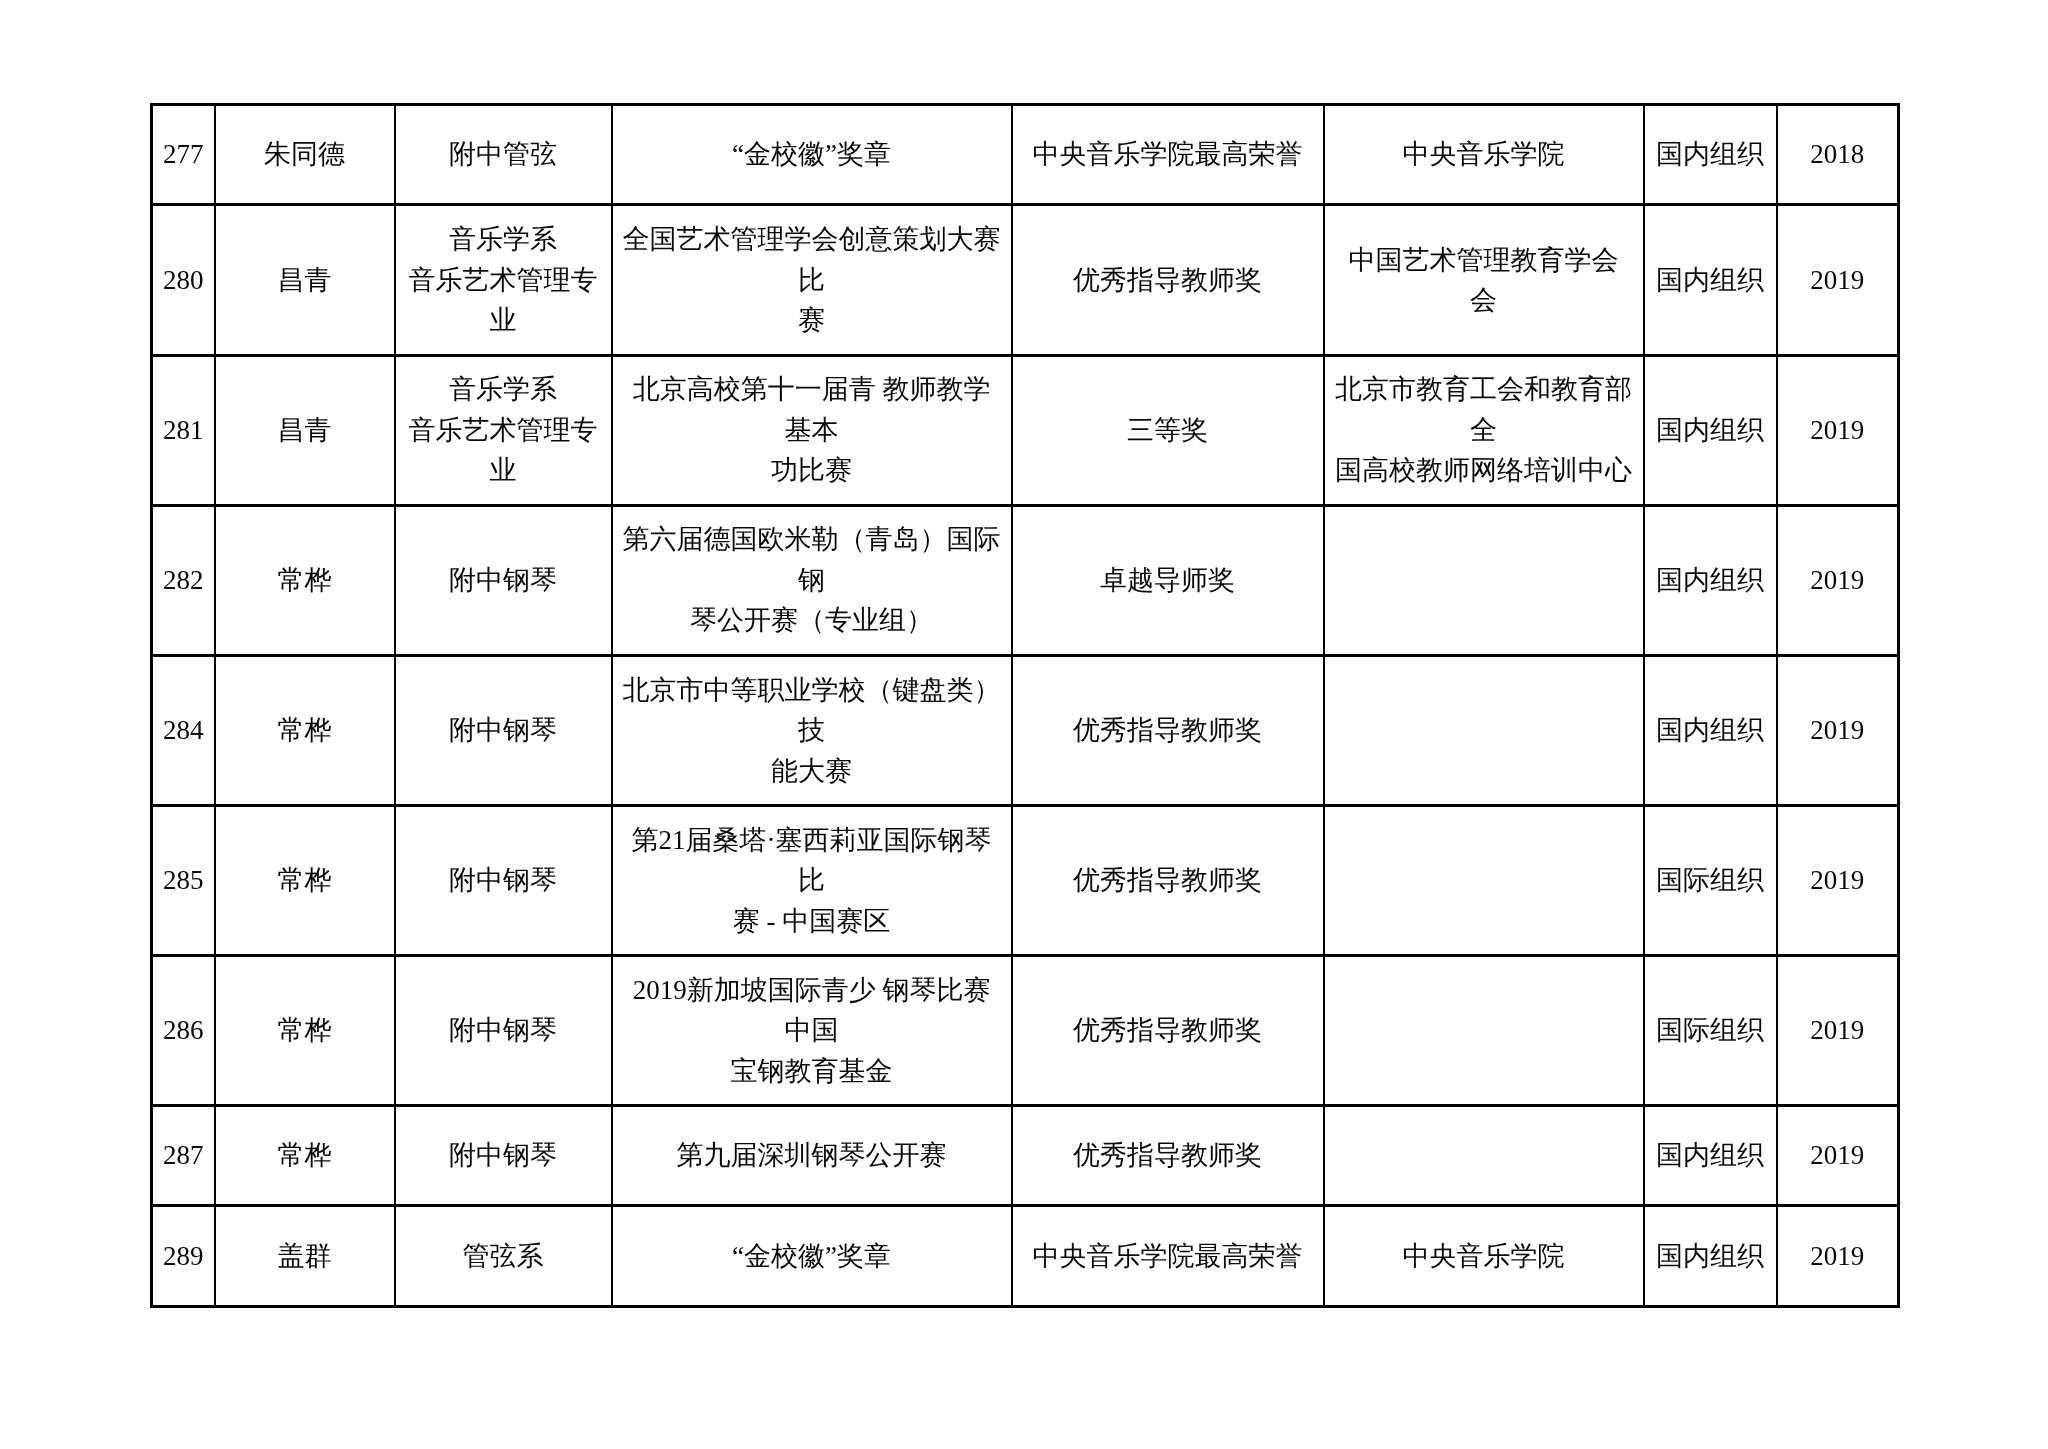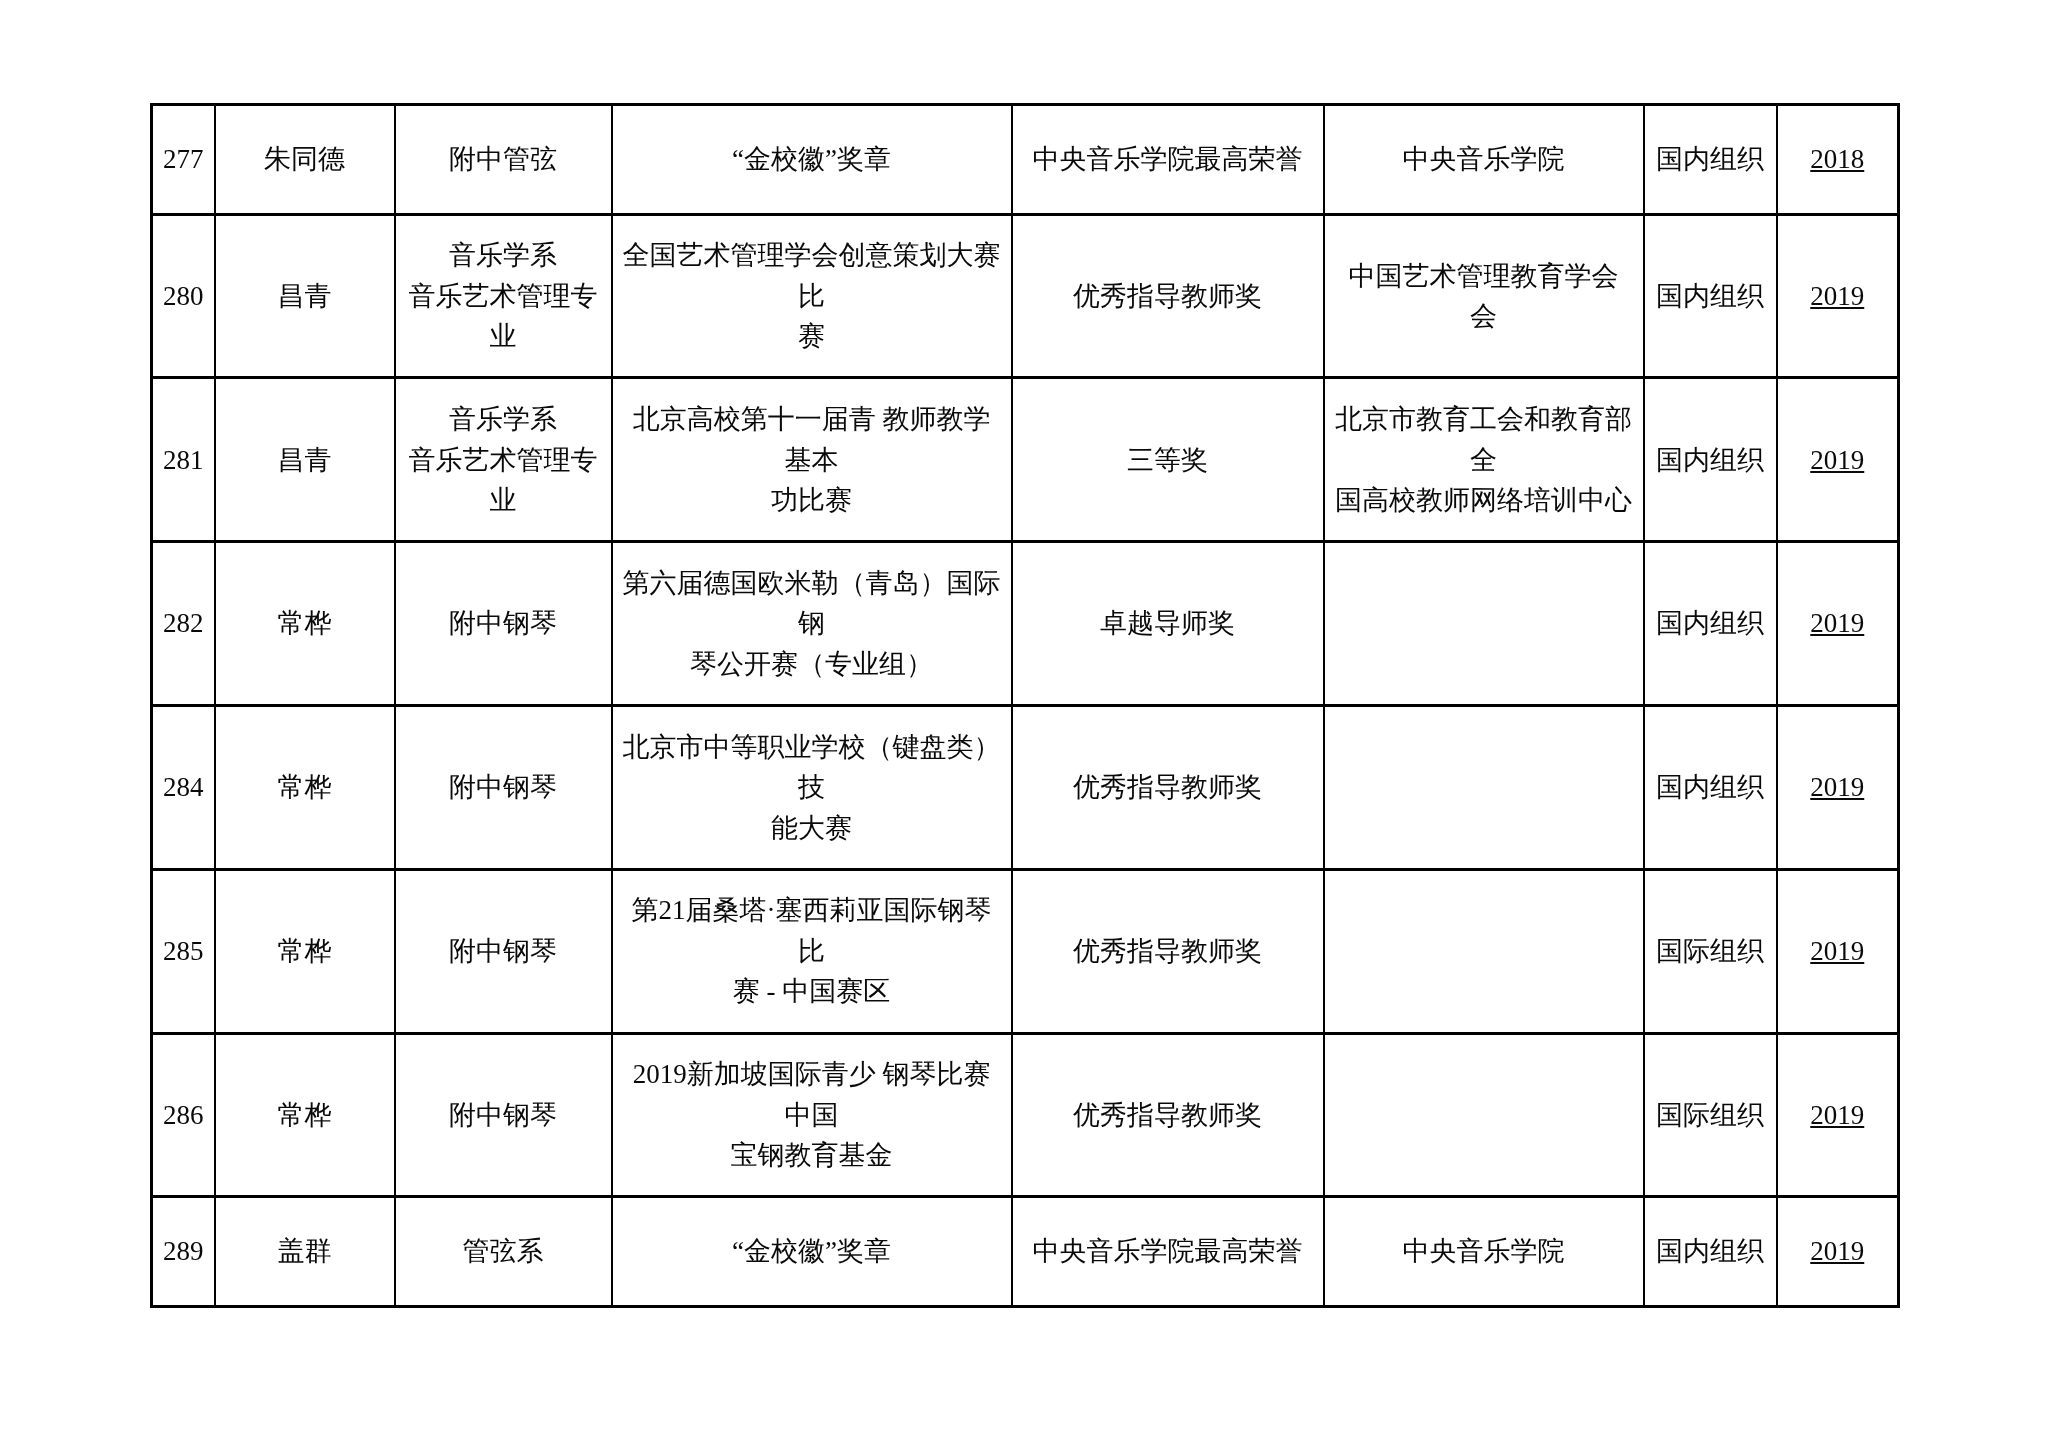--- a/index.html
+++ b/index.html
@@ -36,21 +36,21 @@
     font-size: 27px;
     line-height: 1.5;
     white-space: pre-line;
     padding: 2px 10px;
     overflow: hidden;
   }
   table.awards tr {
     height: 86px;
   }
   td.col-index  { font-size: 28px; margin-top: 20px; }
-  td.col-year   { font-size: 28px; text-decoration: underline; }
+  td.col-year   { font-size: 28px; }
 </style>
 </head>
 <body>
 
 <div class="page">
   <table class="awards">
     <colgroup>
       <col style="width:63px">
       <col style="width:180px">
       <col style="width:217px">
@@ -143,20 +143,30 @@
     <td class="col-name">常桦</td>
     <td class="col-department">附中钢琴</td>
     <td class="col-award-name">2019新加坡国际青少 钢琴比赛中国
 宝钢教育基金</td>
     <td class="col-award-type">优秀指导教师奖</td>
     <td class="col-organization"></td>
     <td class="col-scope">国际组织</td>
     <td class="col-year">2019</td>
   </tr>
 
+  <tr>
+    <td class="col-index">287</td>
+    <td class="col-name">常桦</td>
+    <td class="col-department">附中钢琴</td>
+    <td class="col-award-name">第九届深圳钢琴公开赛</td>
+    <td class="col-award-type">优秀指导教师奖</td>
+    <td class="col-organization"></td>
+    <td class="col-scope">国内组织</td>
+    <td class="col-year">2019</td>
+  </tr>
 
 
   <tr>
     <td class="col-index">289</td>
     <td class="col-name">盖群</td>
     <td class="col-department">管弦系</td>
     <td class="col-award-name">“金校徽”奖章</td>
     <td class="col-award-type">中央音乐学院最高荣誉</td>
     <td class="col-organization">中央音乐学院</td>
     <td class="col-scope">国内组织</td>

